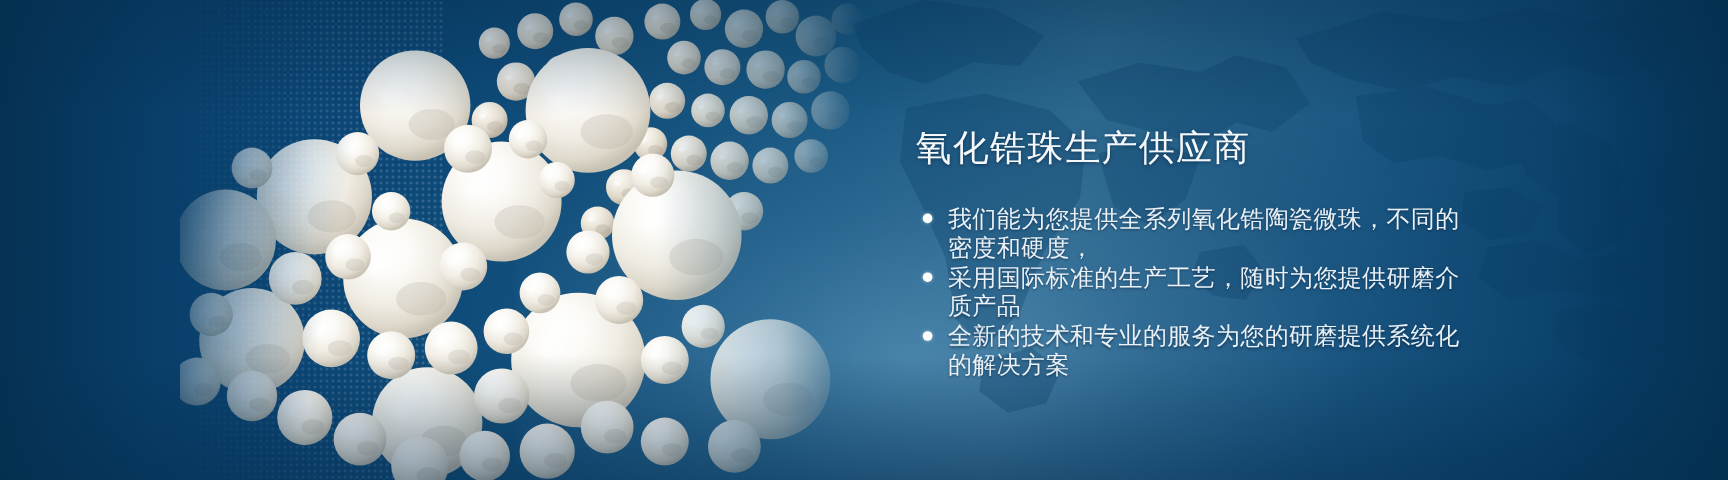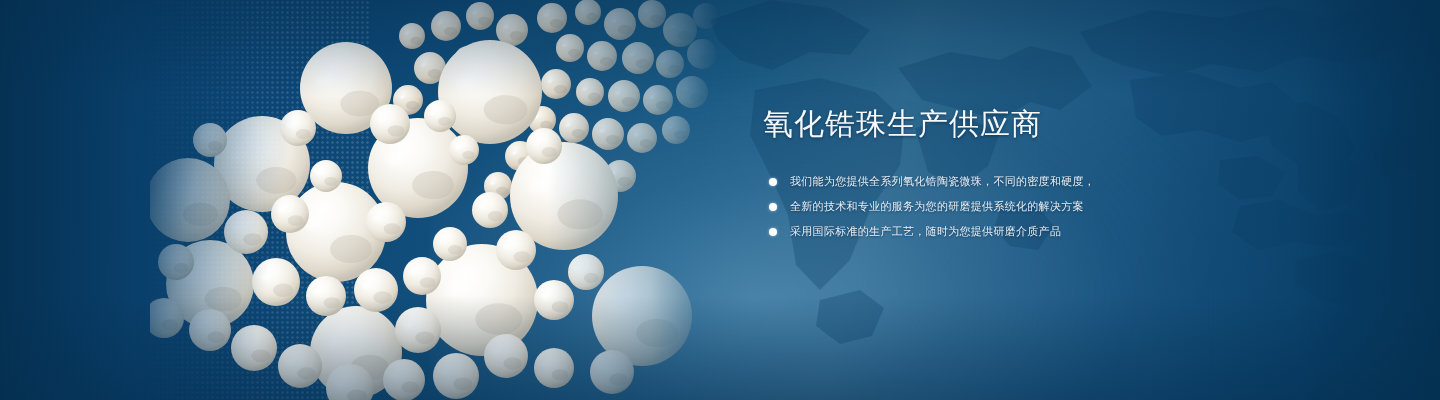--- a/index.html
+++ b/index.html
@@ -116,21 +116,21 @@
     text-shadow: 0 1px 3px rgba(0,24,48,0.55);
   }
   .bullets {
     list-style: none;
     margin: 26px 0 0 0;
     padding: 0;
   }
   .bullet {
     position: relative;
     padding-left: 27px;
-    font-size: 11px;
+    font-size: 20px;
     line-height: 24px;
     color: #e9f0f6;
     text-shadow: 0 1px 2px rgba(0,24,48,0.5);
     letter-spacing: 0.3px;
   }
   .bullet + .bullet { margin-top: 1px; }
   .bullet-dot {
     position: absolute;
     left: 6px;
     top: 8px;
@@ -296,22 +296,22 @@
   <div class="copy">
     <h1 class="headline">氧化锆珠生产供应商</h1>
 
     <ul class="bullets">
       <li class="bullet">
         <span class="bullet-dot"></span>
         <span class="bullet-line">我们能为您提供全系列氧化锆陶瓷微珠，不同的密度和硬度，</span>
       </li>
       <li class="bullet">
         <span class="bullet-dot"></span>
-        <span class="bullet-line">全新的技术和专业的服务为您的研磨提供系统化的解决方案</span>
+        <span class="bullet-line">采用国际标准的生产工艺，随时为您提供研磨介质产品</span>
       </li>
       <li class="bullet">
         <span class="bullet-dot"></span>
-        <span class="bullet-line">采用国际标准的生产工艺，随时为您提供研磨介质产品</span>
+        <span class="bullet-line">全新的技术和专业的服务为您的研磨提供系统化的解决方案</span>
       </li>
     </ul>
   </div>
 
 </div>
 
 </body></html>

